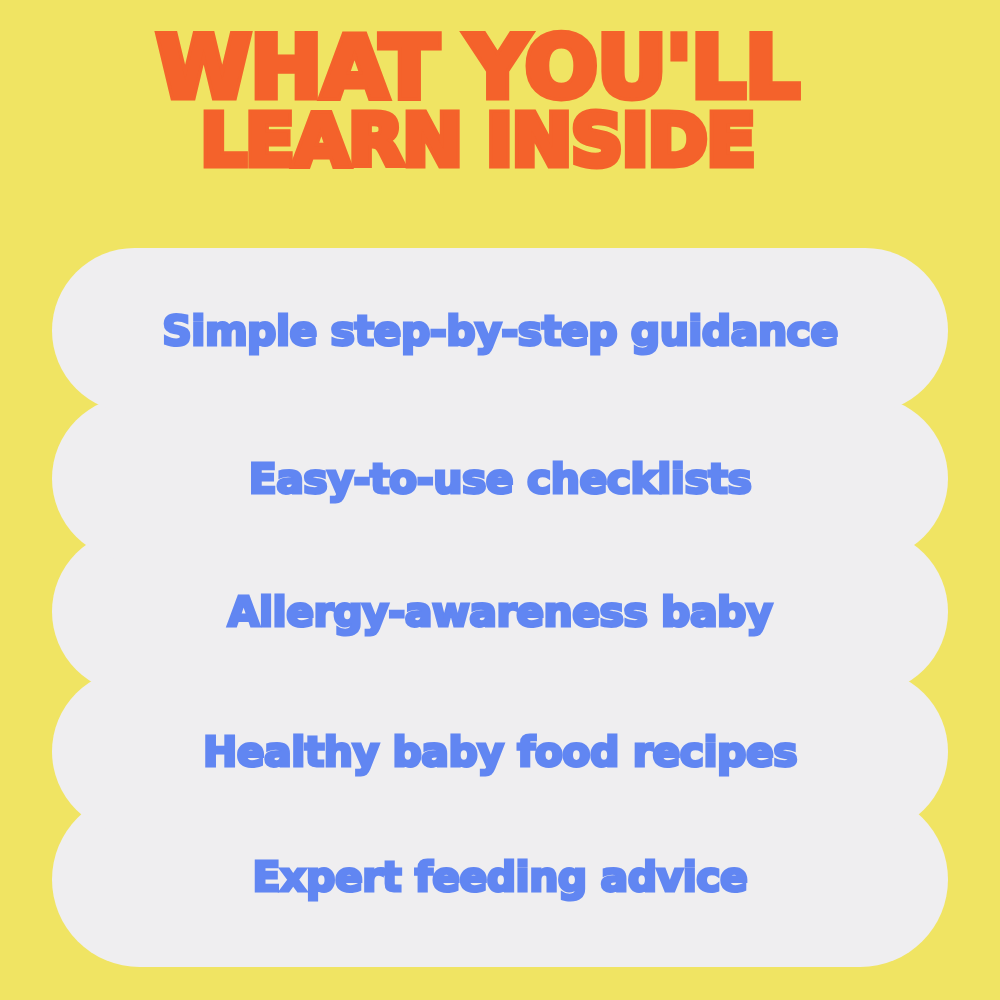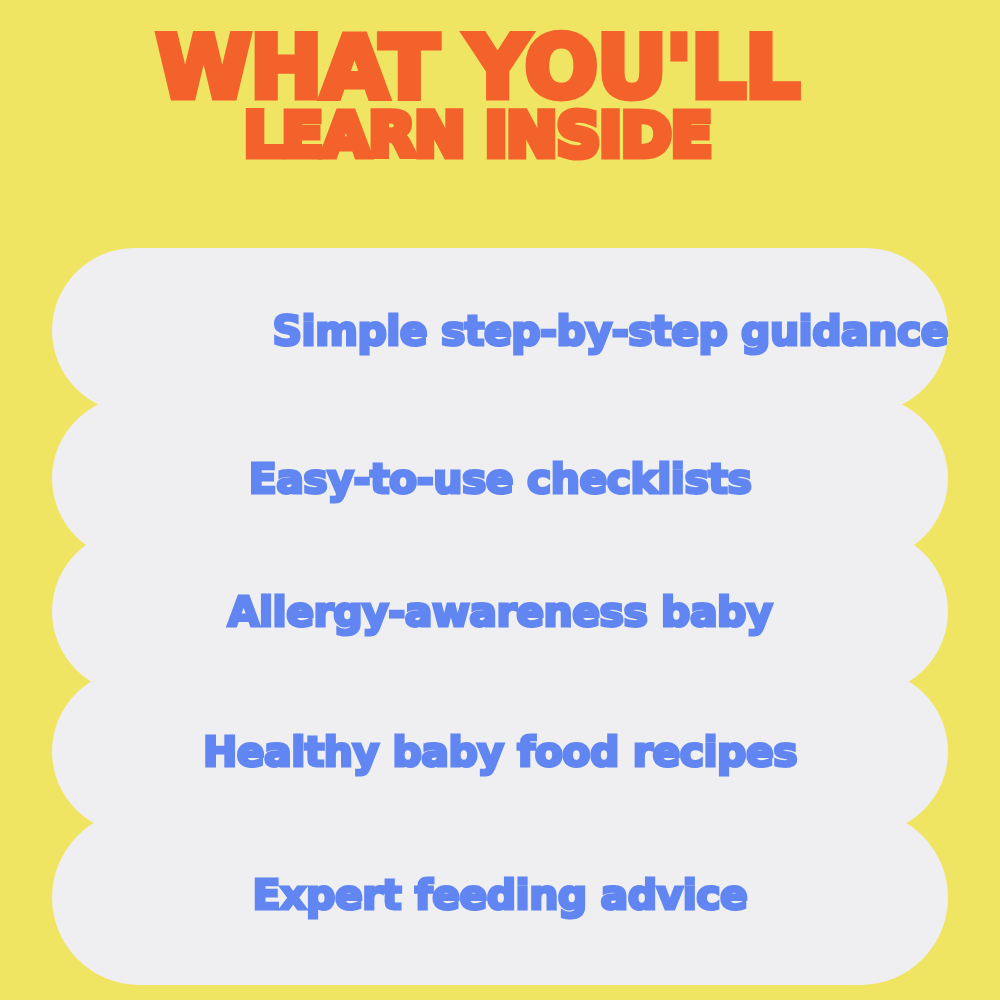--- a/index.html
+++ b/index.html
@@ -38,21 +38,21 @@
     paint-order: stroke fill;
     text-transform: uppercase;
     white-space: nowrap;
     user-select: none;
   }
   .heading .line {
     display: block;
     white-space: nowrap;
   }
   .heading .line1 { font-size: 86px; }
-  .heading .line2 { font-size: 61px; }
+  .heading .line2 { font-size: 72px; }
 
   
   .pill-stack {
     position: absolute;
     top: 248px;
     left: 52px;
     width: 896px;
     height: 702px;
   }
 
@@ -61,25 +61,25 @@
     left: 0;
     width: 896px;
     height: 165px;
     background: #EFEEF0;
     border-radius: 999px;
     display: flex;
     align-items: center;
     justify-content: center;
   }
 
-  .pill.p0 { top: 0px;   z-index: 5; justify-content: flex-end; }
+  .pill.p0 { top: 0px;   z-index: 5; }
   .pill.p1 { top: 148px; z-index: 4; }
   .pill.p2 { top: 281px; z-index: 3; }
   .pill.p3 { top: 421px; z-index: 2; }
-  .pill.p4 { top: 562px; z-index: 1; height: 175px; }
+  .pill.p4 { top: 544px; z-index: 1; height: 175px; }
 
   .pill-label {
     color: #6186F2;
     font-family: "DejaVu Sans", sans-serif;
     font-weight: 700;
     font-size: 41px;
     letter-spacing: -0.5px;
     -webkit-text-stroke: 3px #6186F2;
     paint-order: stroke fill;
     white-space: nowrap;

